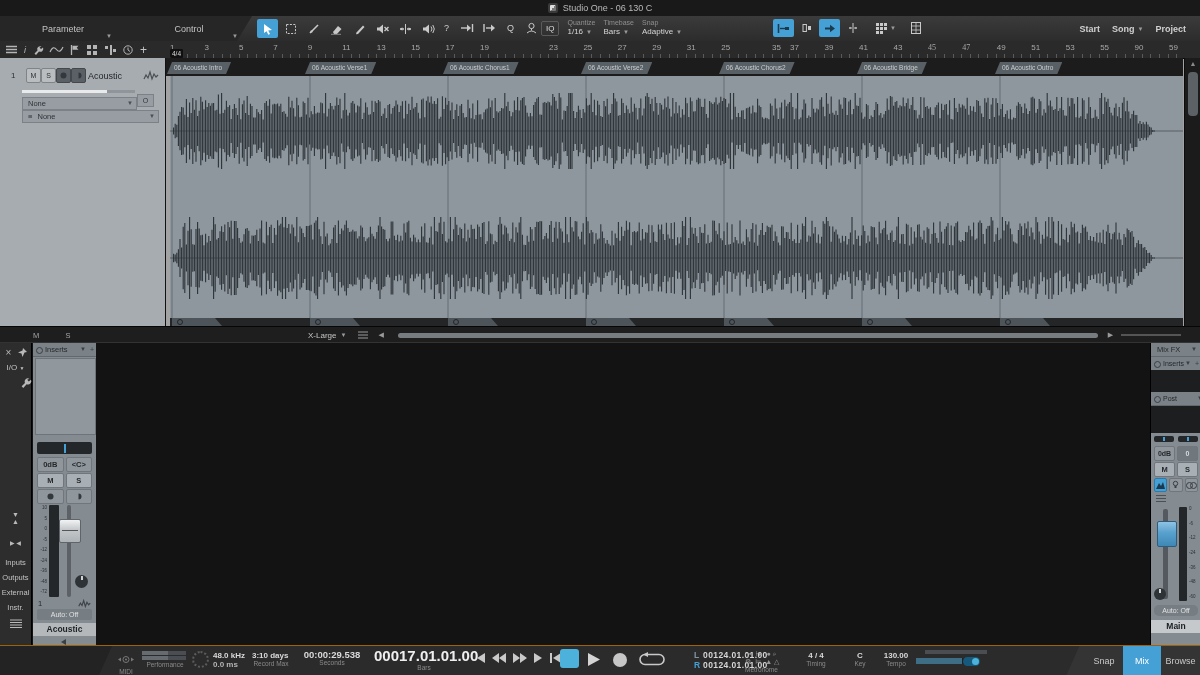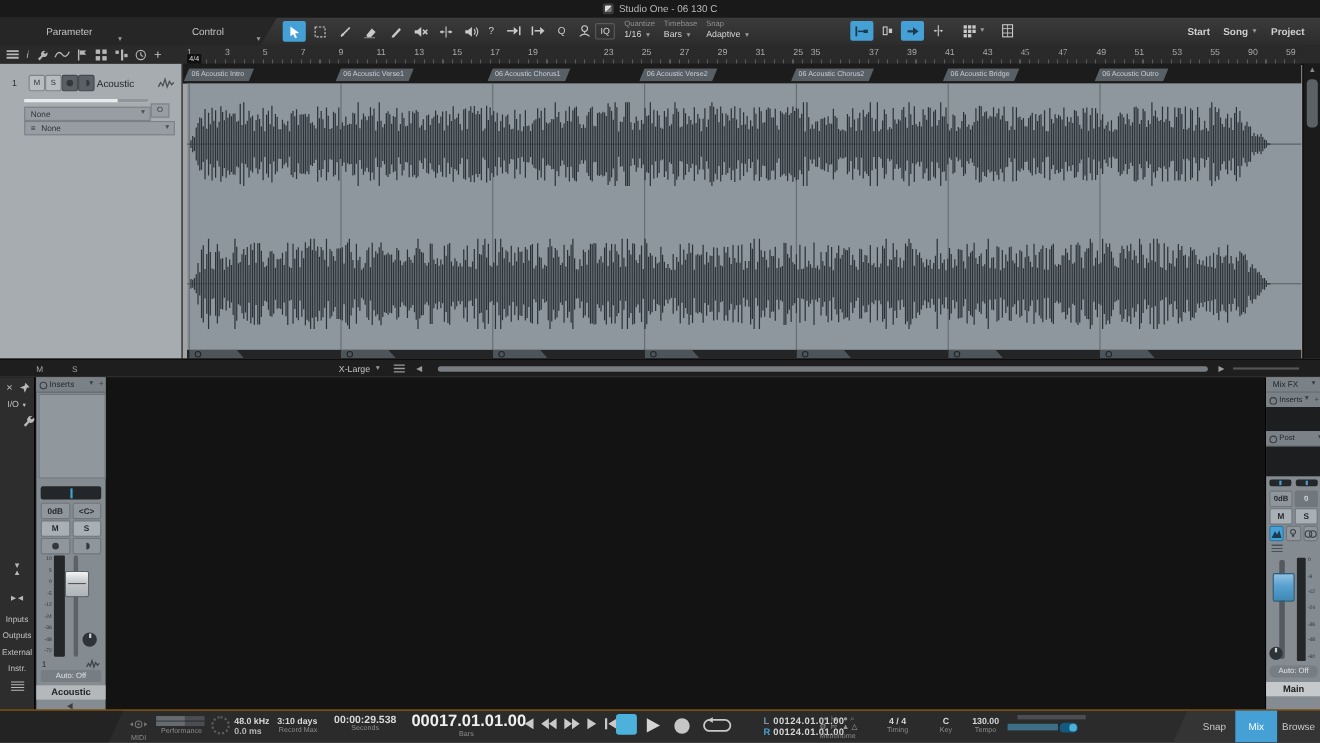--- a/index.html
+++ b/index.html
@@ -401,21 +401,21 @@
           <span class="bar-num" style="left: 246.15px;">15</span>
           <span class="bar-num" style="left: 280.6px;">17</span>
           <span class="bar-num" style="left: 315.05px;">19</span>
           <span class="bar-num" style="left: 349.5px; margin-top: 32px;">21</span>
           <span class="bar-num" style="left: 383.95px;">23</span>
           <span class="bar-num" style="left: 418.4px;">25</span>
           <span class="bar-num" style="left: 452.85px;">27</span>
           <span class="bar-num" style="left: 487.3px;">29</span>
           <span class="bar-num" style="left: 521.75px;">31</span>
           <span class="bar-num" style="left: 556.2px;">25</span>
-          <span class="bar-num" style="left: 572px;">35</span>
+          <span class="bar-num" style="left: 607px;">35</span>
           <span class="bar-num" style="left: 625.1px;">37</span>
           <span class="bar-num" style="left: 659.55px;">39</span>
           <span class="bar-num" style="left: 694px;">41</span>
           <span class="bar-num" style="left: 728.45px;">43</span>
           <span class="bar-num" style="left: 762.9px; font-family: Liberation Serif, serif;">45</span>
           <span class="bar-num" style="left: 797.35px; font-family: Liberation Serif, serif;">47</span>
           <span class="bar-num" style="left: 831.8px;">49</span>
           <span class="bar-num" style="left: 866.25px;">51</span>
           <span class="bar-num" style="left: 900.7px;">53</span>
           <span class="bar-num" style="left: 935.15px;">55</span>

